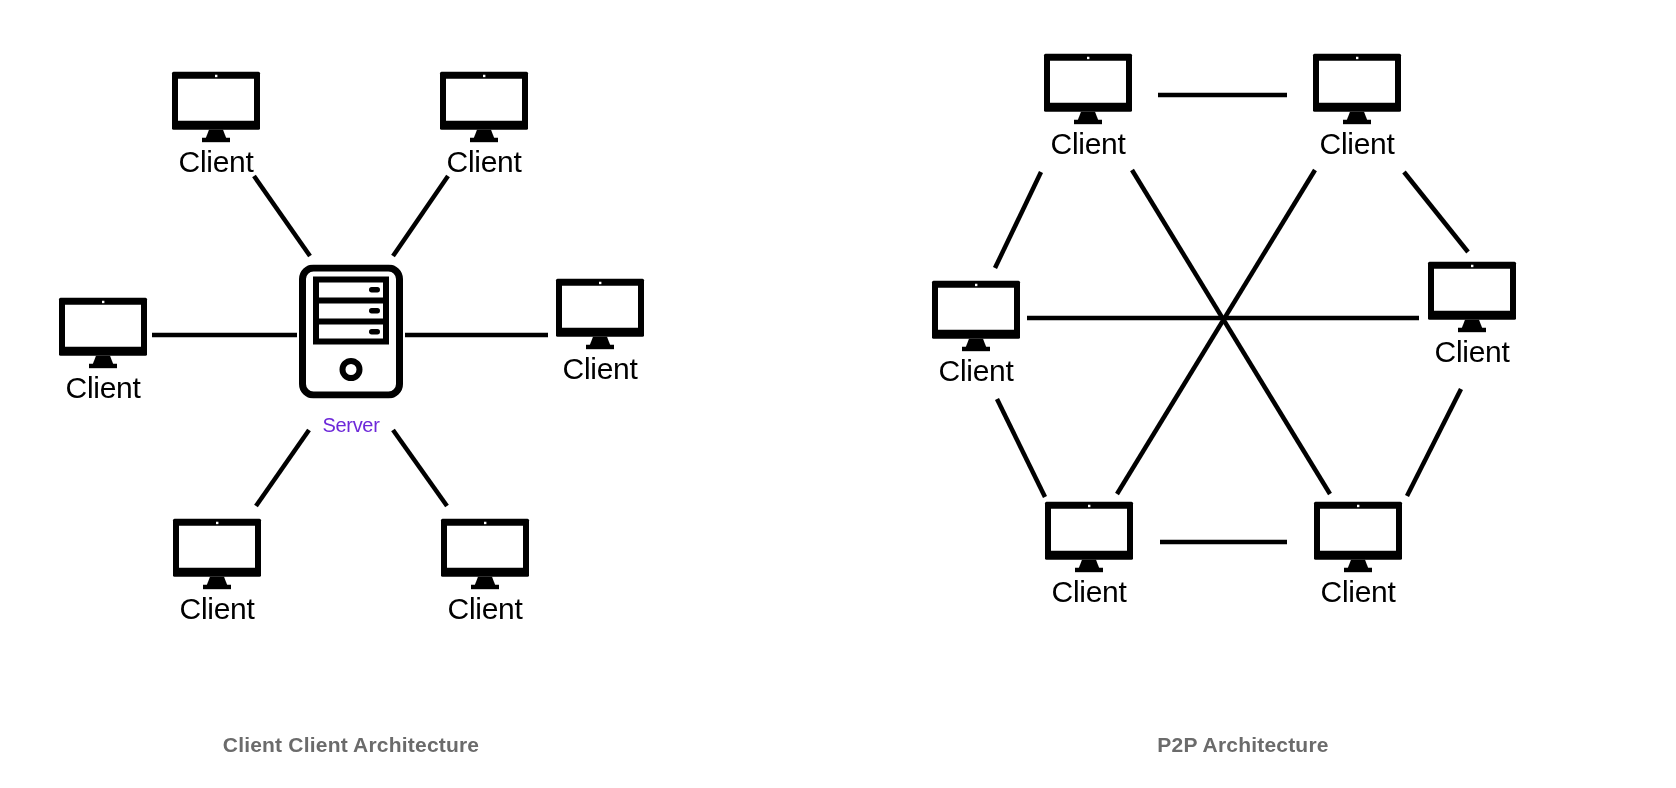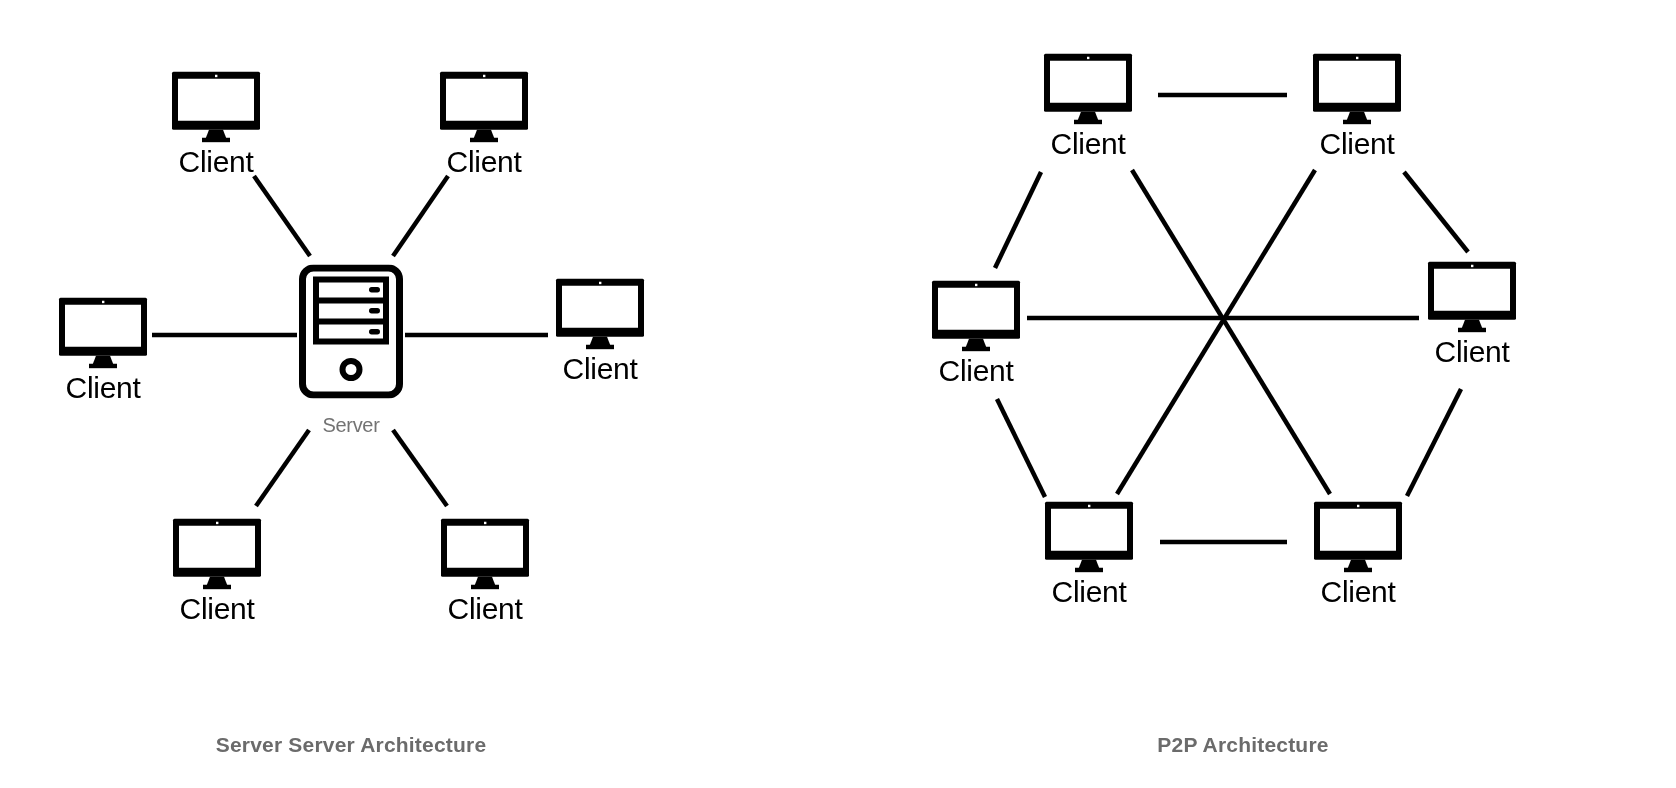--- a/index.html
+++ b/index.html
@@ -39,21 +39,21 @@
   }
   .node-label {
     font-size: 30px;
     line-height: 1.05;
     color: #000000;
     white-space: nowrap;
     margin-top: 3px;
     letter-spacing: -0.3px;
   }
   .node-label.server-label {
-    color: #737373;
+    color: #6d28d9;
     font-size: 20px;
     margin-top: 16px;
   }
   .monitor-svg { display: block; }
   .server-svg { display: block; }
 
   .caption {
     position: absolute;
     transform: translate(-50%, 0);
     font-size: 21px;
@@ -171,21 +171,21 @@
     <svg class="monitor-svg" width="90" height="72" viewBox="0 0 90 72" xmlns="http://www.w3.org/2000/svg">
       <rect x="1" y="1" width="88" height="58" rx="1.5" fill="#000000"></rect>
       <rect x="7" y="8" width="76" height="42" fill="#ffffff"></rect>
       <rect x="44" y="4" width="2.4" height="2.4" fill="#ffffff"></rect>
       <path d="M38 59 L52 59 L55.5 68 L34.5 68 Z" fill="#000000"></path>
       <rect x="31" y="67" width="28" height="4.5" fill="#000000"></rect>
     </svg>
   </span>
       <span class="node-label">Client</span>
     </div>
-    <div class="caption" style="left: 351px; top: 733px;">Server Server Architecture</div>
+    <div class="caption" style="left: 351px; top: 733px;">Client Client Architecture</div>
   </div>
 <div class="panel" id="panel-p2p">
     <div class="node" style="left: 250px; top: 106px;">
   <span class="icon-wrap">
     <svg class="monitor-svg" width="90" height="72" viewBox="0 0 90 72" xmlns="http://www.w3.org/2000/svg">
       <rect x="1" y="1" width="88" height="58" rx="1.5" fill="#000000"></rect>
       <rect x="7" y="8" width="76" height="42" fill="#ffffff"></rect>
       <rect x="44" y="4" width="2.4" height="2.4" fill="#ffffff"></rect>
       <path d="M38 59 L52 59 L55.5 68 L34.5 68 Z" fill="#000000"></path>
       <rect x="31" y="67" width="28" height="4.5" fill="#000000"></rect>

